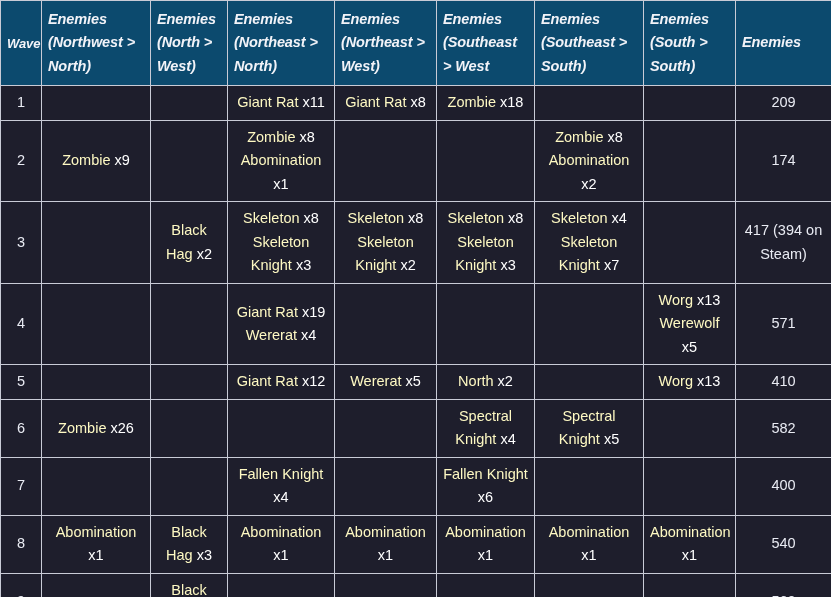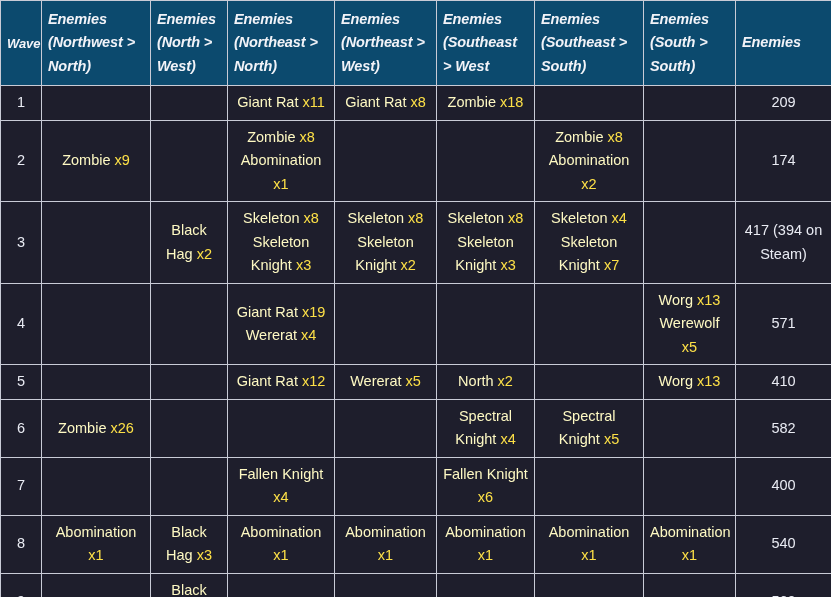--- a/index.html
+++ b/index.html
@@ -65,21 +65,21 @@
   }
   td.enemy-cell {
     text-align: center;
   }
   .enemy-link {
     color: #fef9c3;
     text-decoration: none;
     cursor: pointer;
   }
   .enemy-count {
-    color: #fde047;
+    color: #ffffff;
   }
   .enemy-entry {
     white-space: normal;
   }
   .enemy-entry + .enemy-entry::before {
     content: " ";
   }
   
   col.c-wave      { width: 41px;  }
   col.c-nw-n      { width: 109px; }

